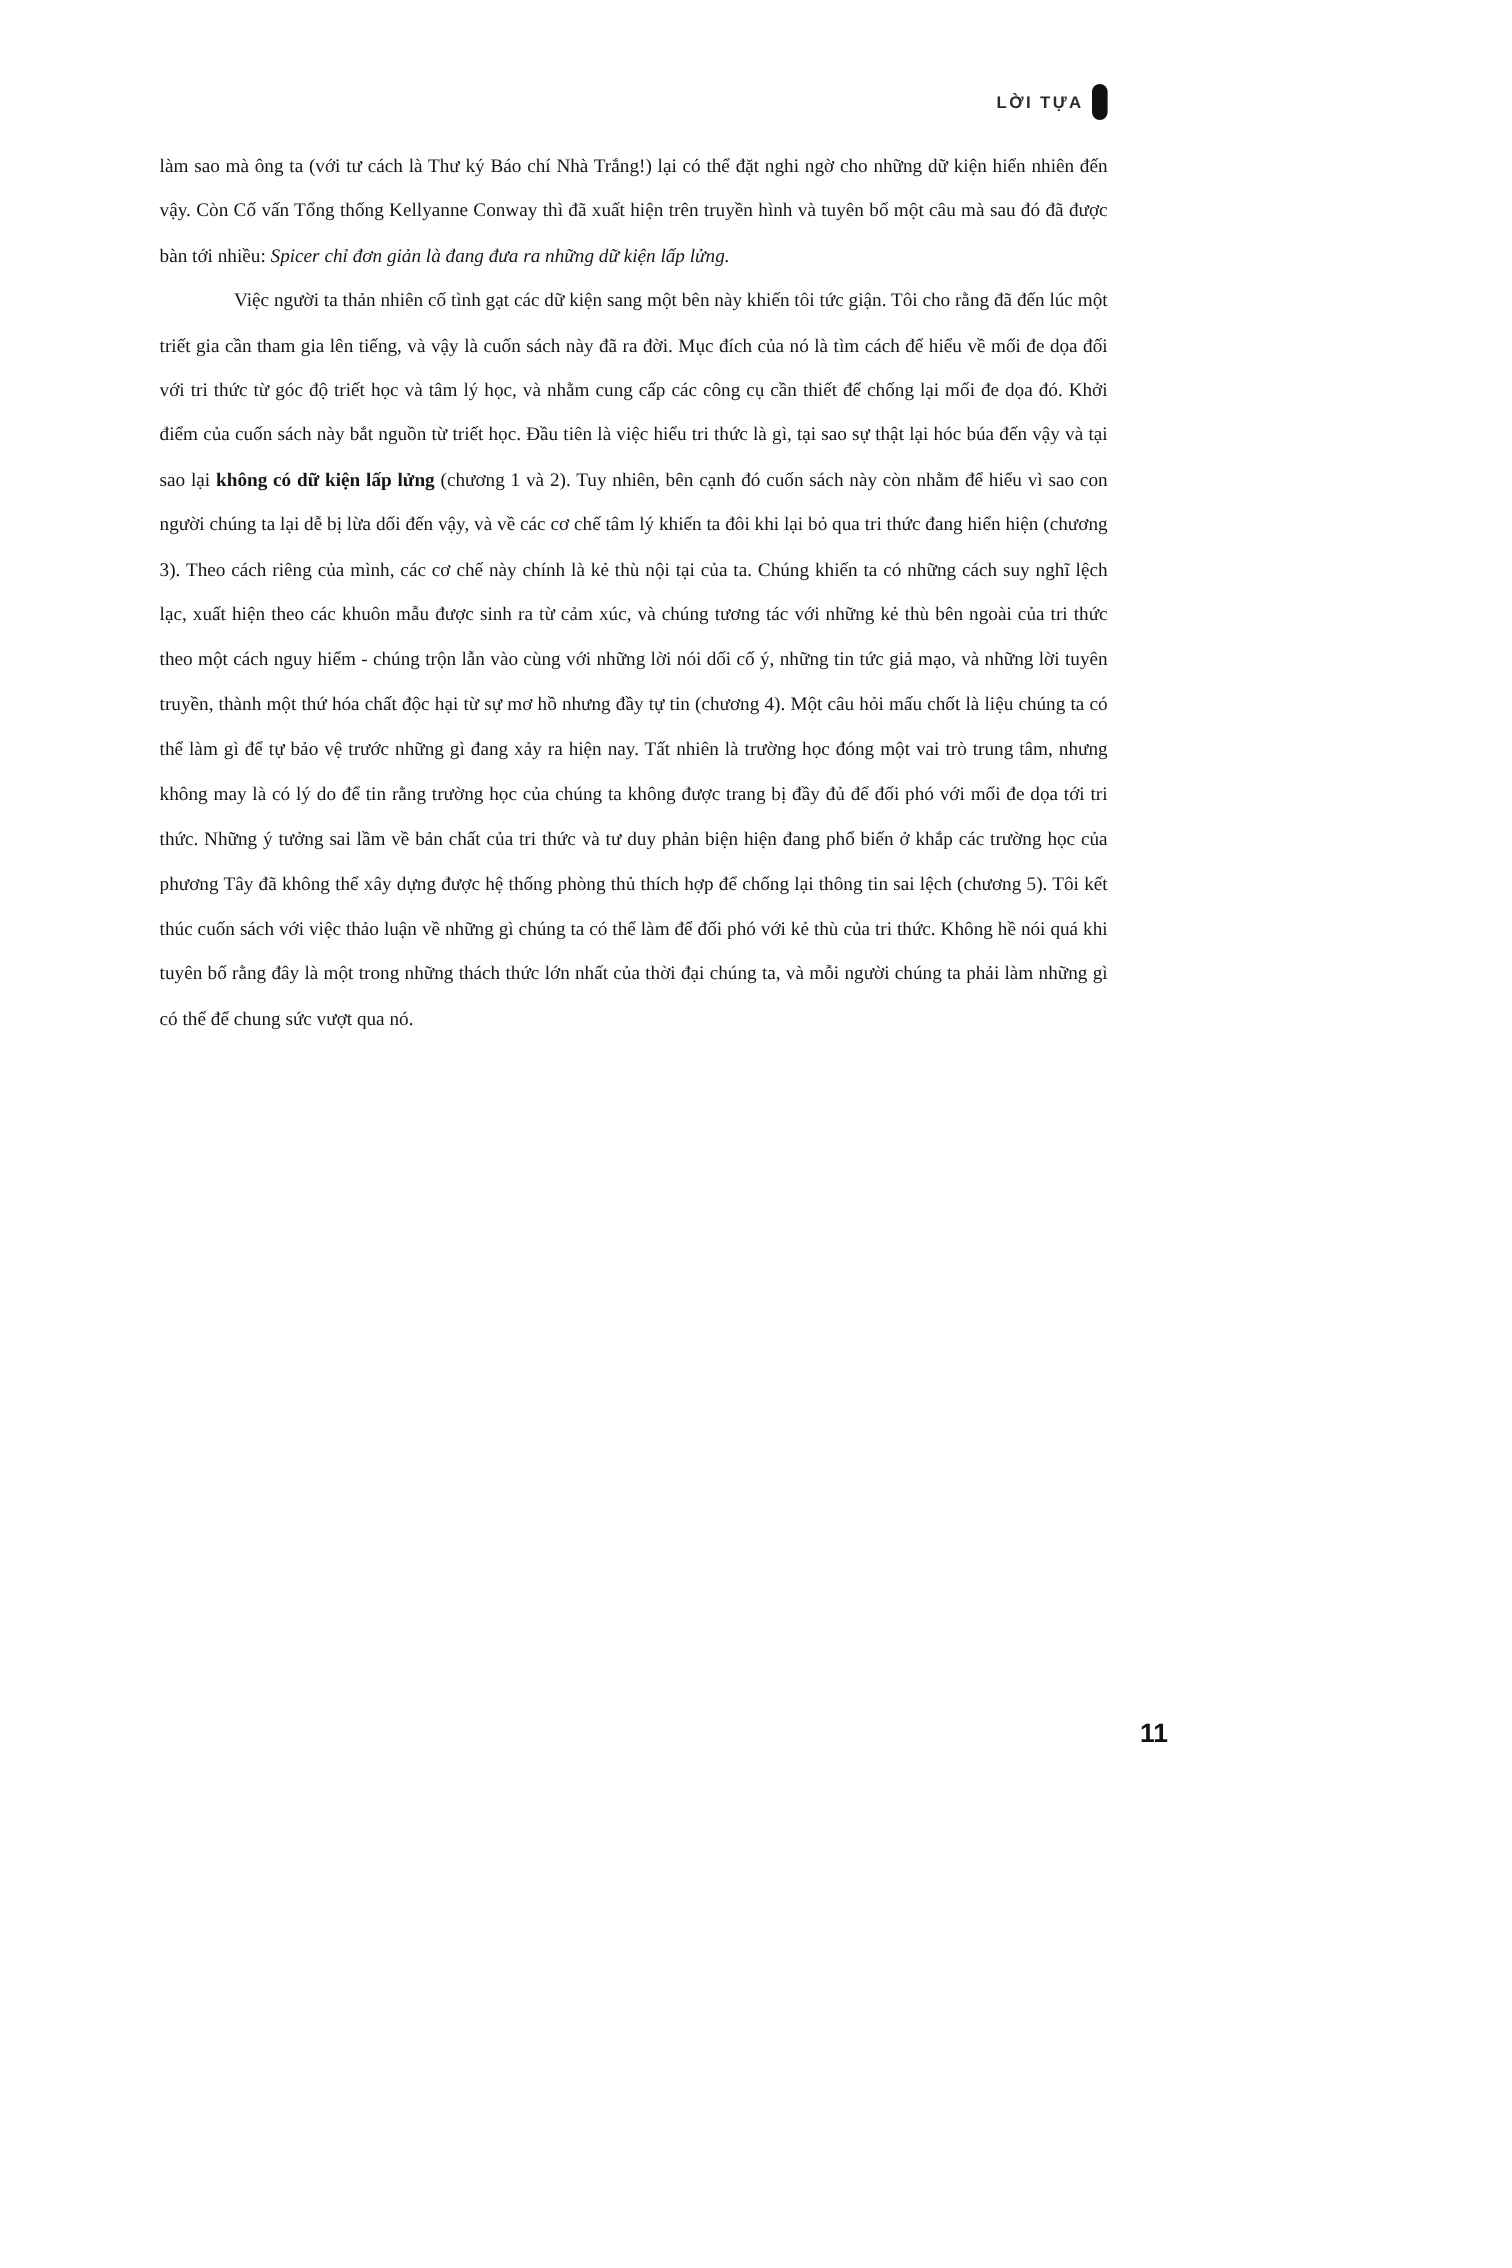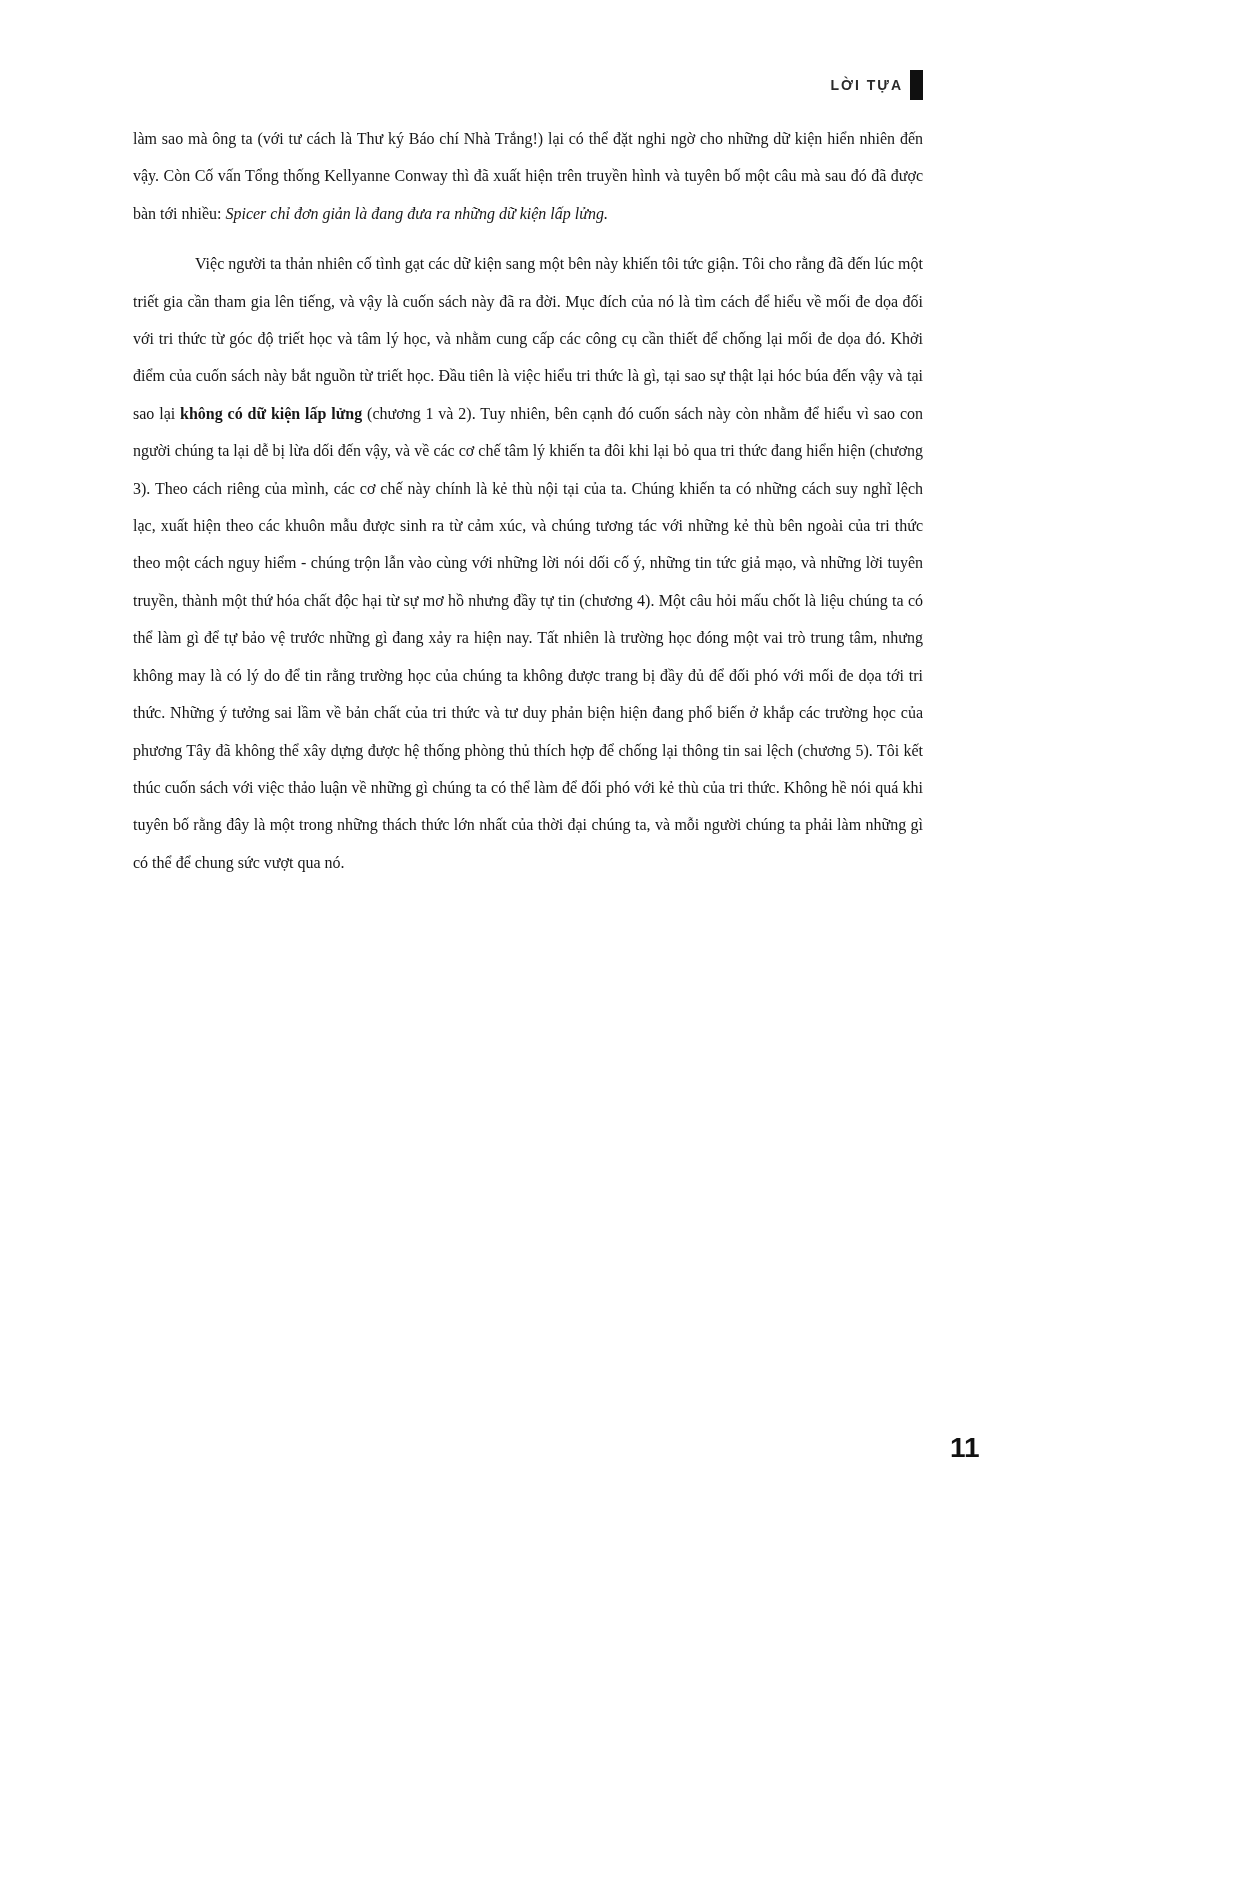--- a/index.html
+++ b/index.html
@@ -1,15 +1,15 @@
 <!DOCTYPE html>
 <html><head>
 <meta charset="utf-8">
 <style>
-  * { margin: 0; padding: 0; box-sizing: border-box; }
+  * { margin: 0; padding: 0; box-sizing: border-box; border-radius: 19px; }
   html, body {
     background: #ffffff;
   }
   body {
     width: 1260px;
     height: 1890px;
     font-family: "Liberation Serif", serif;
     position: relative;
   }
   .page {
@@ -47,30 +47,30 @@
     left: 133px;
     top: 120px;
     width: 790px;
     font-size: 16px;
     line-height: 37.4px;
     color: #161616;
     text-align: justify;
     text-justify: inter-word;
   }
   .para { margin: 0; }
-  .para + .para { margin-top: 13px; }
+  .para + .para { }
   .para.indent { text-indent: 62px; }
   .run-italic { font-style: italic; }
   .run-bold { font-weight: bold; }
   .page-number {
     position: absolute;
     left: 950px;
     top: 1432px;
     font-family: "Liberation Sans", sans-serif;
-    font-size: 28px;
+    font-size: 22px;
     font-weight: 700;
     color: #111111;
   }
 </style>
 </head>
 <body>
 
 <div class="page">
 
   <div class="running-header">

